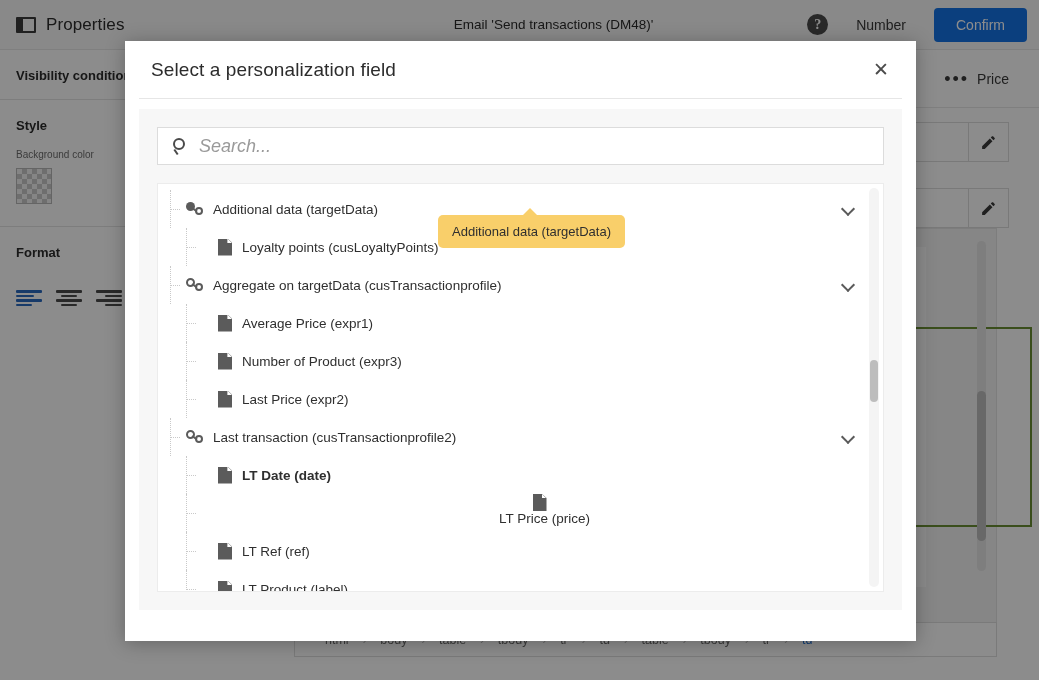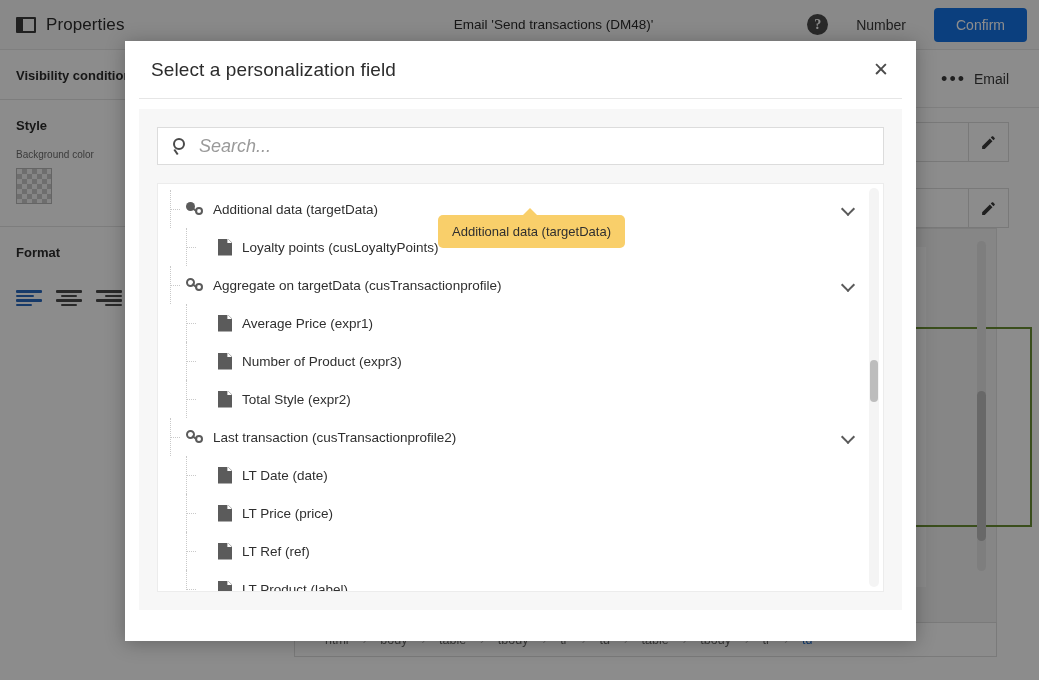--- a/index.html
+++ b/index.html
@@ -255,21 +255,21 @@
           <i></i>
           <i></i>
           <i></i>
         </span>
     </div>
   </div>
 
   <div class="propcol">
     <div class="propcol-head">
       <span class="dots">•••</span>
-      <span class="more-label">Email</span>
+      <span class="more-label">Price</span>
     </div>
     <div class="field-row">
       <div class="field-box"></div>
       <div class="pencil-box">
         <svg class="pencil" viewBox="0 0 24 24">
           <path d="M3 17.3V21h3.7L17.6 10.1l-3.7-3.7L3 17.3zM20.7 7c.4-.4.4-1 0-1.4l-2.3-2.3c-.4-.4-1-.4-1.4 0l-1.8 1.8 3.7 3.7L20.7 7z" fill="#3b3b3b"></path>
         </svg>
       </div>
     </div>
     <div class="field-row" style="padding-top:26px">
@@ -390,45 +390,45 @@
             <span class="tree-label">Number of Product (expr3)</span>
           </div>
           <div class="tree-row" style="padding-left: 48px;">
             <span class="guide" style="left: 28px;"></span>
             <span class="elbow" style="left: 28px; top: 19px;"></span>
             <span style="width: 12px; flex: 0 0 auto;"></span>
             <span class="doc-icon">
               <span class="body"></span>
               <span class="fold"></span>
             </span>
-            <span class="tree-label">Total Style (expr2)</span>
+            <span class="tree-label">Last Price (expr2)</span>
           </div>
           <div class="tree-row" style="padding-left: 18px;">
             <span class="guide" style="left: 12px;"></span>
             <span class="elbow" style="left: 12px; top: 19px;"></span>
             <span style="width: 10px; flex: 0 0 auto;"></span>
             <span class="link-icon">
               <span class="c1 hollow"></span>
               <span class="bar"></span>
               <span class="c2"></span>
             </span>
             <span class="tree-label">Last transaction (cusTransactionprofile2)</span>
             <span class="chevron"></span>
           </div>
-          <div class="tree-row" style="padding-left: 48px;">
+          <div class="tree-row" style="padding-left: 48px; font-weight: bold;">
             <span class="guide" style="left: 28px;"></span>
             <span class="elbow" style="left: 28px; top: 19px;"></span>
             <span style="width: 12px; flex: 0 0 auto;"></span>
             <span class="doc-icon">
               <span class="body"></span>
               <span class="fold"></span>
             </span>
             <span class="tree-label">LT Date (date)</span>
           </div>
-          <div class="tree-row" style="padding-left: 48px;">
+          <div class="tree-row" style="padding-left: 48px; flex-direction: column;">
             <span class="guide" style="left: 28px;"></span>
             <span class="elbow" style="left: 28px; top: 19px;"></span>
             <span style="width: 12px; flex: 0 0 auto;"></span>
             <span class="doc-icon">
               <span class="body"></span>
               <span class="fold"></span>
             </span>
             <span class="tree-label">LT Price (price)</span>
           </div>
           <div class="tree-row" style="padding-left: 48px;">

